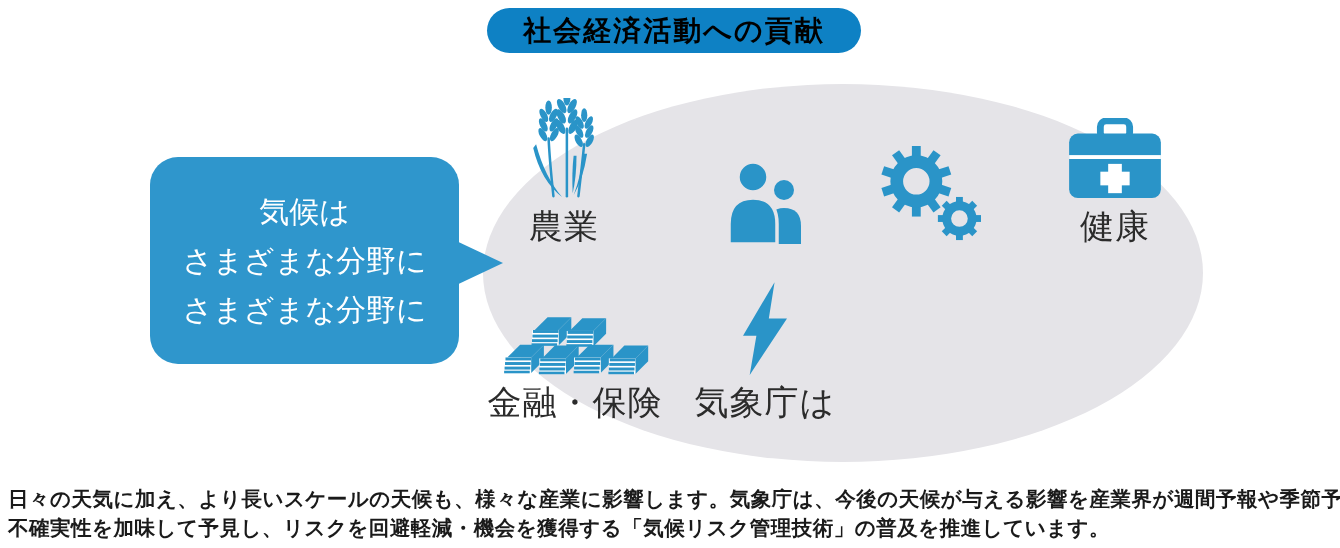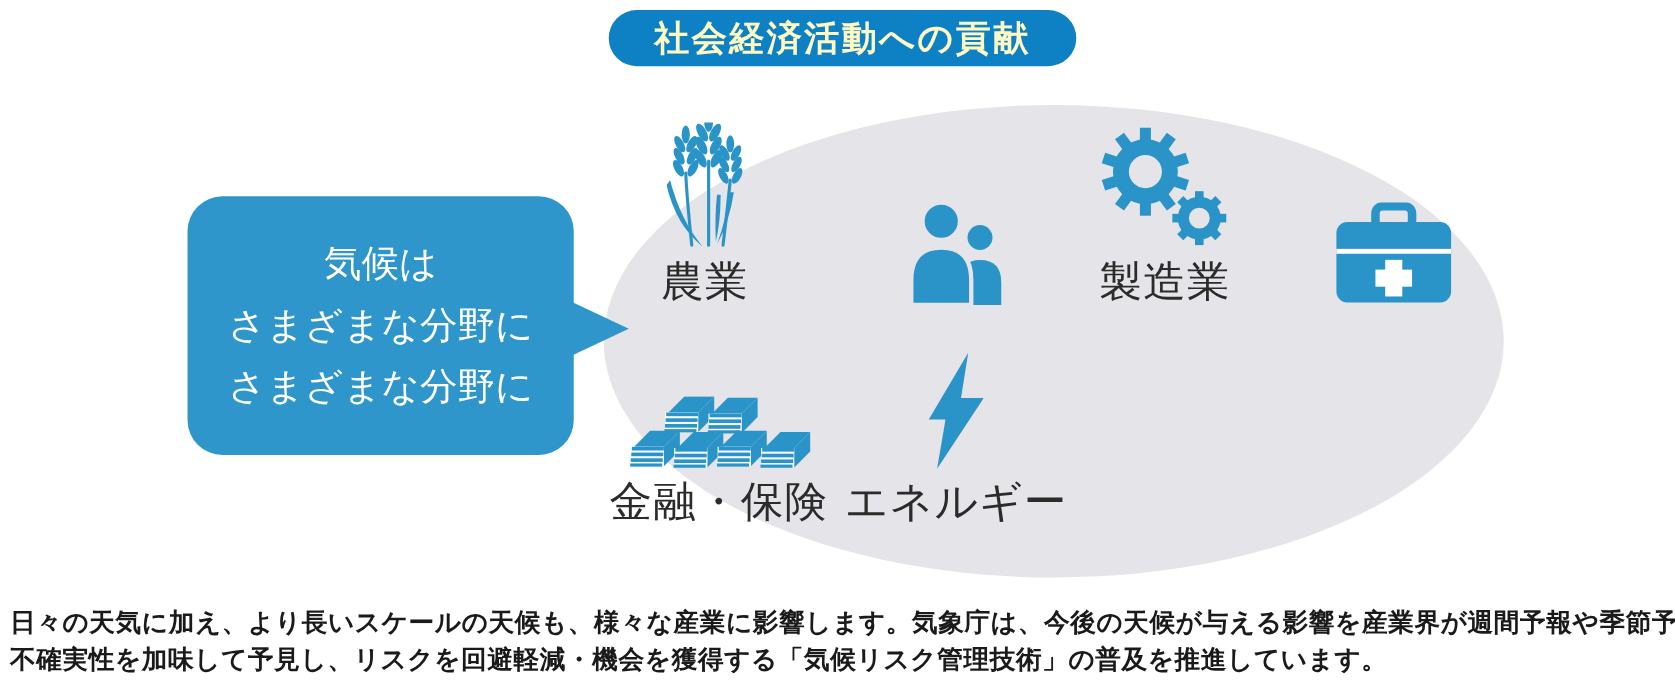--- a/index.html
+++ b/index.html
@@ -8,21 +8,21 @@
     font-family:"Liberation Sans","DejaVu Sans",sans-serif;
   }
   .ellipse{
     position:absolute;left:483px;top:84px;width:720px;height:378px;
     background:var(--ellipse-gray,#e5e4e8);border-radius:50%;
   }
   .badge{
     position:absolute;left:487px;top:8px;width:374px;height:45px;
     background:var(--badge-blue,#0e81c4);border-radius:23px;
     display:flex;align-items:center;justify-content:center;
-    color:#fef9c3;font-size:28px;font-weight:bold;letter-spacing:2px;
+    color:#000000;font-size:28px;font-weight:bold;letter-spacing:2px;
   }
   .bubble{
     position:absolute;left:150px;top:157px;width:309px;height:207px;
     background:var(--bubble-blue,#2f96cc);border-radius:28px;
     display:flex;flex-direction:column;align-items:center;justify-content:center;
     color:#fff;font-size:30px;line-height:49px;text-align:right;font-weight:500;
   }
   .bubble-tail{position:absolute;left:450px;top:230px;width:60px;height:70px;}
   .cell{
     position:absolute;display:flex;flex-direction:column;
@@ -124,33 +124,33 @@
           <rect x="76.5" y="52" width="7" height="10" transform="rotate(90 80 74)"></rect>
           <rect x="76.5" y="52" width="7" height="10" transform="rotate(135 80 74)"></rect>
           <rect x="76.5" y="52" width="7" height="10" transform="rotate(180 80 74)"></rect>
           <rect x="76.5" y="52" width="7" height="10" transform="rotate(225 80 74)"></rect>
           <rect x="76.5" y="52" width="7" height="10" transform="rotate(270 80 74)"></rect>
           <rect x="76.5" y="52" width="7" height="10" transform="rotate(315 80 74)"></rect>
           <circle cx="80" cy="74" r="13" fill="none" stroke="currentColor" stroke-width="9"></circle>
         </g>
       </svg>
     </div>
-    <div class="label">製造業</div>
   </div>
 
   <div class="cell row1" style="left:1010px;">
     <div class="iconbox icon">
       <svg width="94" height="82" viewBox="0 0 96 84" fill="currentColor">
         <rect x="33" y="3" width="30" height="18" rx="6" fill="none" stroke="currentColor" stroke-width="7"></rect>
         <rect x="1" y="16" width="94" height="66" rx="9"></rect>
         <rect x="1" y="38" width="94" height="4" fill="#fff"></rect>
         <rect x="41" y="47" width="14" height="30" fill="#fff"></rect>
         <rect x="33" y="55" width="30" height="14" fill="#fff"></rect>
       </svg>
     </div>
+    <div class="label">健康</div>
   </div>
 
   <div class="cell row2" style="left:465px;">
     <div class="iconbox icon">
       <svg width="150" height="59" viewBox="0 0 164 64" fill="currentColor">
         <defs>
           <g id="stk">
             <polygon points="8,14 22,0 48,0 34,14"></polygon>
             <polygon points="34,14 48,0 48,17 34,31"></polygon>
             <rect x="5" y="14" width="29" height="17" fill="#fff"></rect>
@@ -170,21 +170,21 @@
     </div>
     <div class="label">金融・保険</div>
   </div>
 
   <div class="cell row2" style="left:655px;">
     <div class="iconbox icon">
       <svg width="44" height="94" viewBox="0 0 46 98" fill="currentColor">
         <polygon points="33,0 0,56 14,56 7,97 46,38 27,38"></polygon>
       </svg>
     </div>
-    <div class="label">エネルギー</div>
+    <div class="label">気象庁は</div>
   </div>
 
 
 
   <div class="footer">
     <div>日々の天気に加え、より長いスケールの天候も、様々な産業に影響します。気象庁は、今後の天候が与える影響を産業界が週間予報や季節予報の</div>
     <div>不確実性を加味して予見し、リスクを回避軽減・機会を獲得する「気候リスク管理技術」の普及を推進しています。</div>
   </div>
 
 </div>

